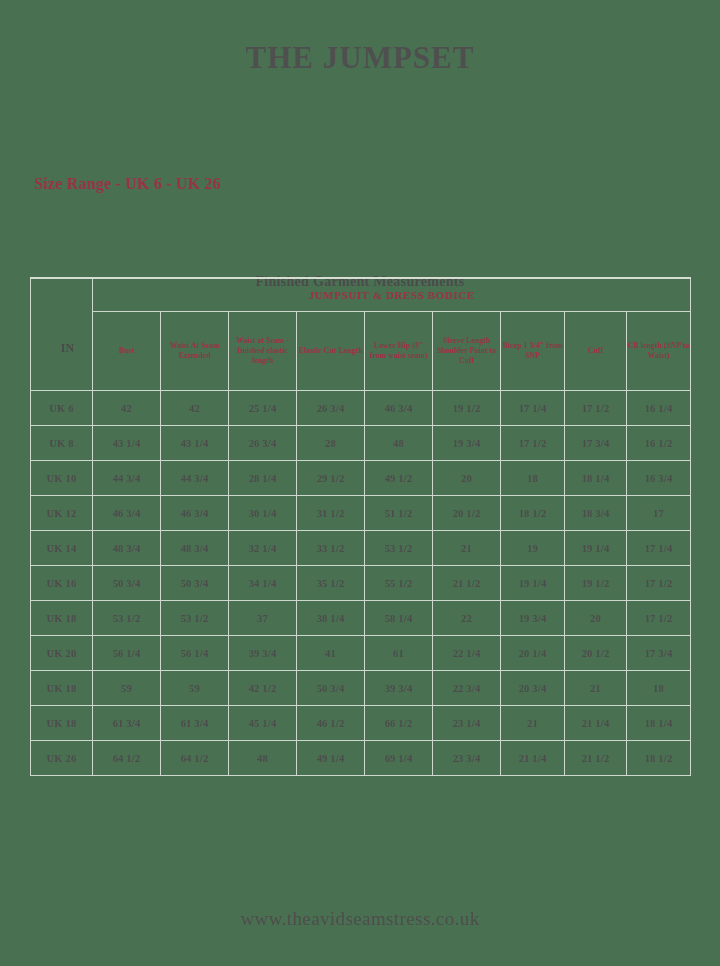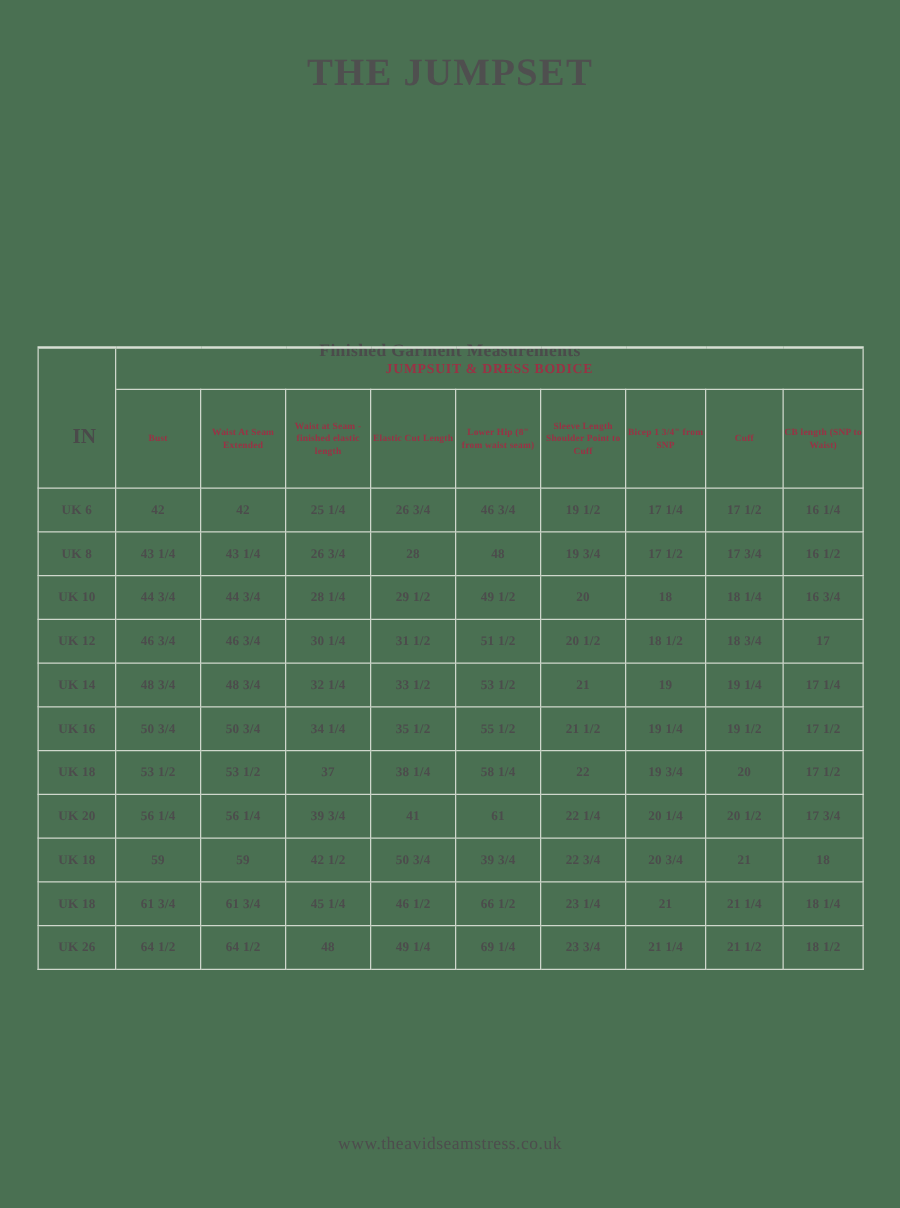--- a/index.html
+++ b/index.html
@@ -87,21 +87,21 @@
   .tbl-top {
     border-top: 2px solid #d6ded3 !important;
   }
   .spanner {
     height: 32px;
     font-size: 11px;
     color: #9b3145;
     letter-spacing: .6px;
   }
   .corner-in {
-    font-size: 17px;
+    font-size: 12px;
     color: #4a4a4a;
     border-right: 1px solid #cfd8cc;
     padding-left: 4px;
     text-align: left;
     padding-top: 6px;
     vertical-align: top;
   }
   .corner-in span { display: inline-block; padding-left: 12px; padding-top: 28px;}
   .colhead {
     height: 78px;
@@ -123,34 +123,35 @@
     letter-spacing: .2px;
   }
 
   
   .footer {
     position: absolute;
     left: 0;
     right: 0;
     top: 908px;
     text-align: center;
-    font-size: 14px;
+    font-size: 19px;
     color: #4d4d4d;
     letter-spacing: .4px;
   }
 </style>
 </head>
 <body>
 
 <div class="page">
 
   <div class="title-block">
     <div class="title-main">THE JUMPSET</div>
   </div>
 
+  <div class="size-range">Size Range - UK 6 - UK 26</div>
 
   <div class="fgm">Finished Garment Measurements</div>
 
   <div class="table-wrap">
     <table class="sizes">
       <colgroup>
         <col style="width:62px">
         <col style="width:68px">
           <col style="width:68px">
           <col style="width:68px">

